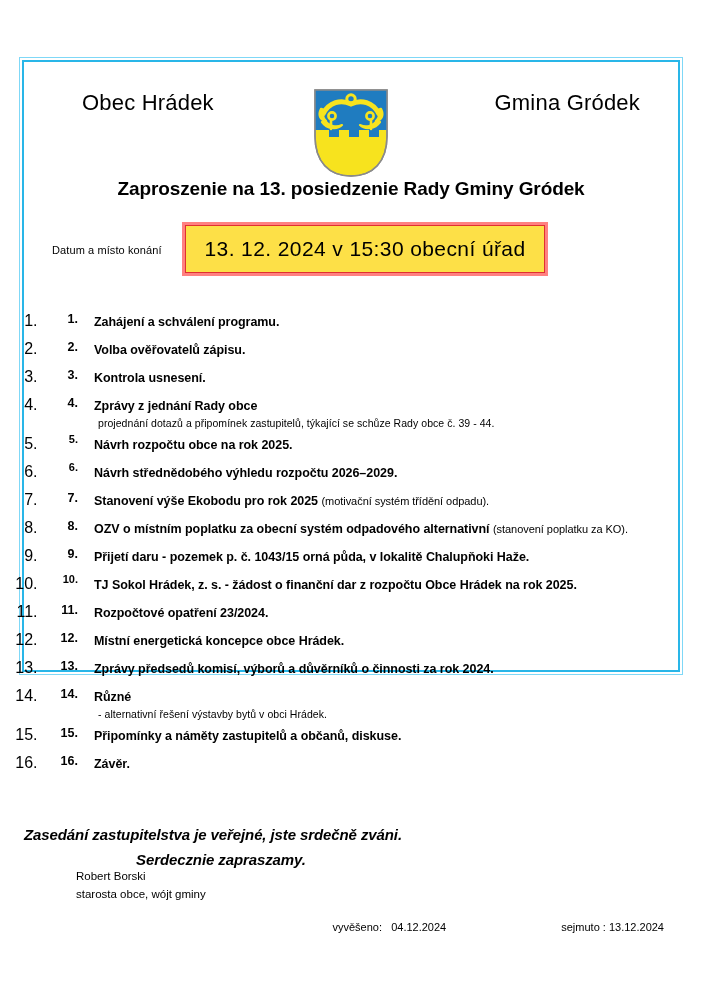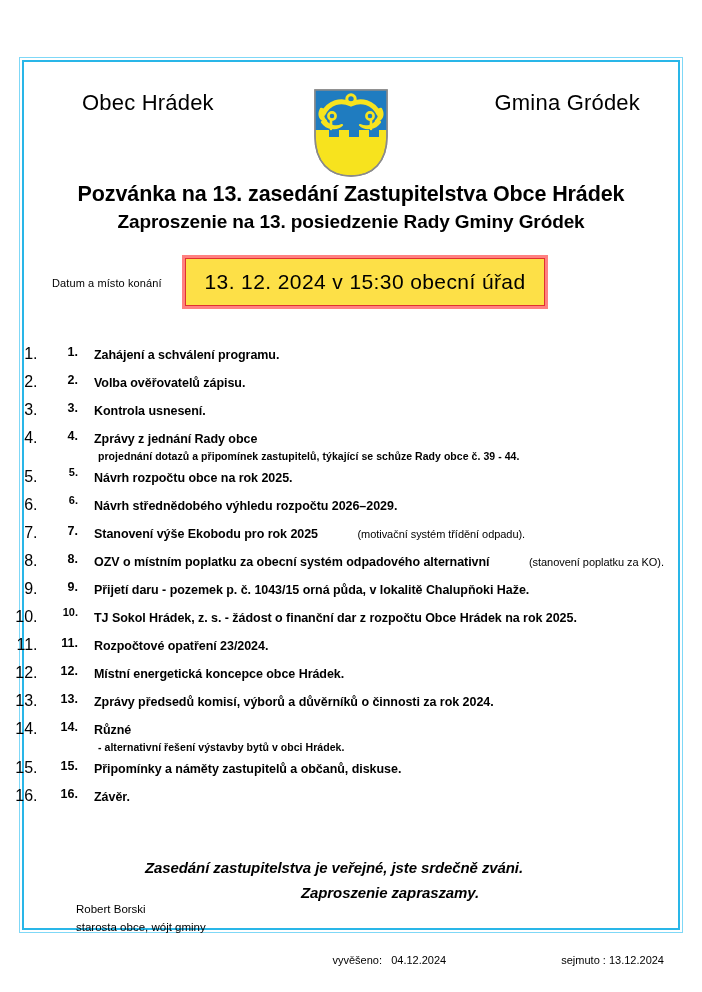--- a/index.html
+++ b/index.html
@@ -15,21 +15,21 @@
     position: relative;
     overflow: hidden;
   }
 
   
   #page-frame {
     position: absolute;
     left: 22px;
     top: 60px;
     width: 658px;
-    height: 870px;
+    height: 612px;
     box-sizing: border-box;
     border: 2px solid #29b6e8;
     outline: 1px solid #7fd8f7;
     outline-offset: 2px;
     background: #ffffff;
   }
 
   #page-inner {
     position: absolute;
     inset: 0;
@@ -150,35 +150,34 @@
   }
   .agenda-text {
     font-size: 12.5px;
     font-weight: bold;
     line-height: 1.35;
     letter-spacing: -0.05px;
   }
   .agenda-text .paren {
     font-weight: 400;
     font-size: 11px;
-    margin-left: 36px;
   }
   .agenda-sub {
     font-size: 10.5px;
-    font-weight: 700;
+    font-weight: 400;
     margin-top: 2px;
     padding-left: 4px;
     letter-spacing: 0.05px;
   }
   .agenda-item.tight { margin-bottom: 6px; }
 
   
   .closing {
     margin-top: 52px;
-    text-align: center;
+    text-align: left;
     padding-right: 34px;
   }
   .closing-line1 {
     font-size: 15px;
     font-style: italic;
     font-weight: bold;
     letter-spacing: -0.1px;
   }
   .closing-line2 {
     font-size: 15px;
@@ -252,21 +251,20 @@
           <path d="M71 38 C66 45 56 46 51 41 C57 44 64 42 68 37 Z" fill="#f7e31e" stroke="#f7e31e" stroke-width="2.2" stroke-linejoin="round"></path>
           <path d="M62 36 L62 45" stroke="#f7e31e" stroke-width="2.6" stroke-linecap="round"></path>
 
           <path d="M6 6 H78 V52 C78 78 64 92 42 92 C20 92 6 78 6 52 Z" fill="none" stroke="#8a8a8a" stroke-width="1.5"></path>
         </svg>
       </div>
 
       <div class="header-right">Gmina Gródek</div>
     </div>
 
-    <div class="title-main">Pozvánka na 13. zasedání Zastupitelstva Obce Hrádek</div>
     <div class="title-sub">Zaproszenie na 13. posiedzenie Rady Gminy Gródek</div>
 
     <div class="date-row">
       <div class="date-label">Datum a místo konání</div>
       <div class="date-box" style="border-color: rgb(255, 128, 128);">
         <span class="date-value">13. 12. 2024   v  15:30  obecní úřad</span>
       </div>
     </div>
 
     <ol class="agenda">
@@ -333,21 +331,21 @@
           <div class="agenda-text"><span>Připomínky a náměty zastupitelů a občanů, diskuse.</span></div>
         </li>
         <li class="agenda-item">
           <span class="agenda-num">16.</span>
           <div class="agenda-text"><span>Závěr.</span></div>
         </li>
       </ol>
 
     <div class="closing">
       <div class="closing-line1">Zasedání zastupitelstva je veřejné, jste srdečně zváni.</div>
-      <div class="closing-line2">Zaproszenie zapraszamy.</div>
+      <div class="closing-line2">Serdecznie zapraszamy.</div>
     </div>
 
     <div class="signature">
       <div>Robert Borski</div>
       <div>starosta obce, wójt gminy</div>
     </div>
 
     <div class="posting">
       <div class="posting-left">
         <span>vyvěšeno:</span><span>&nbsp;&nbsp; </span><span>04.12.2024</span>

